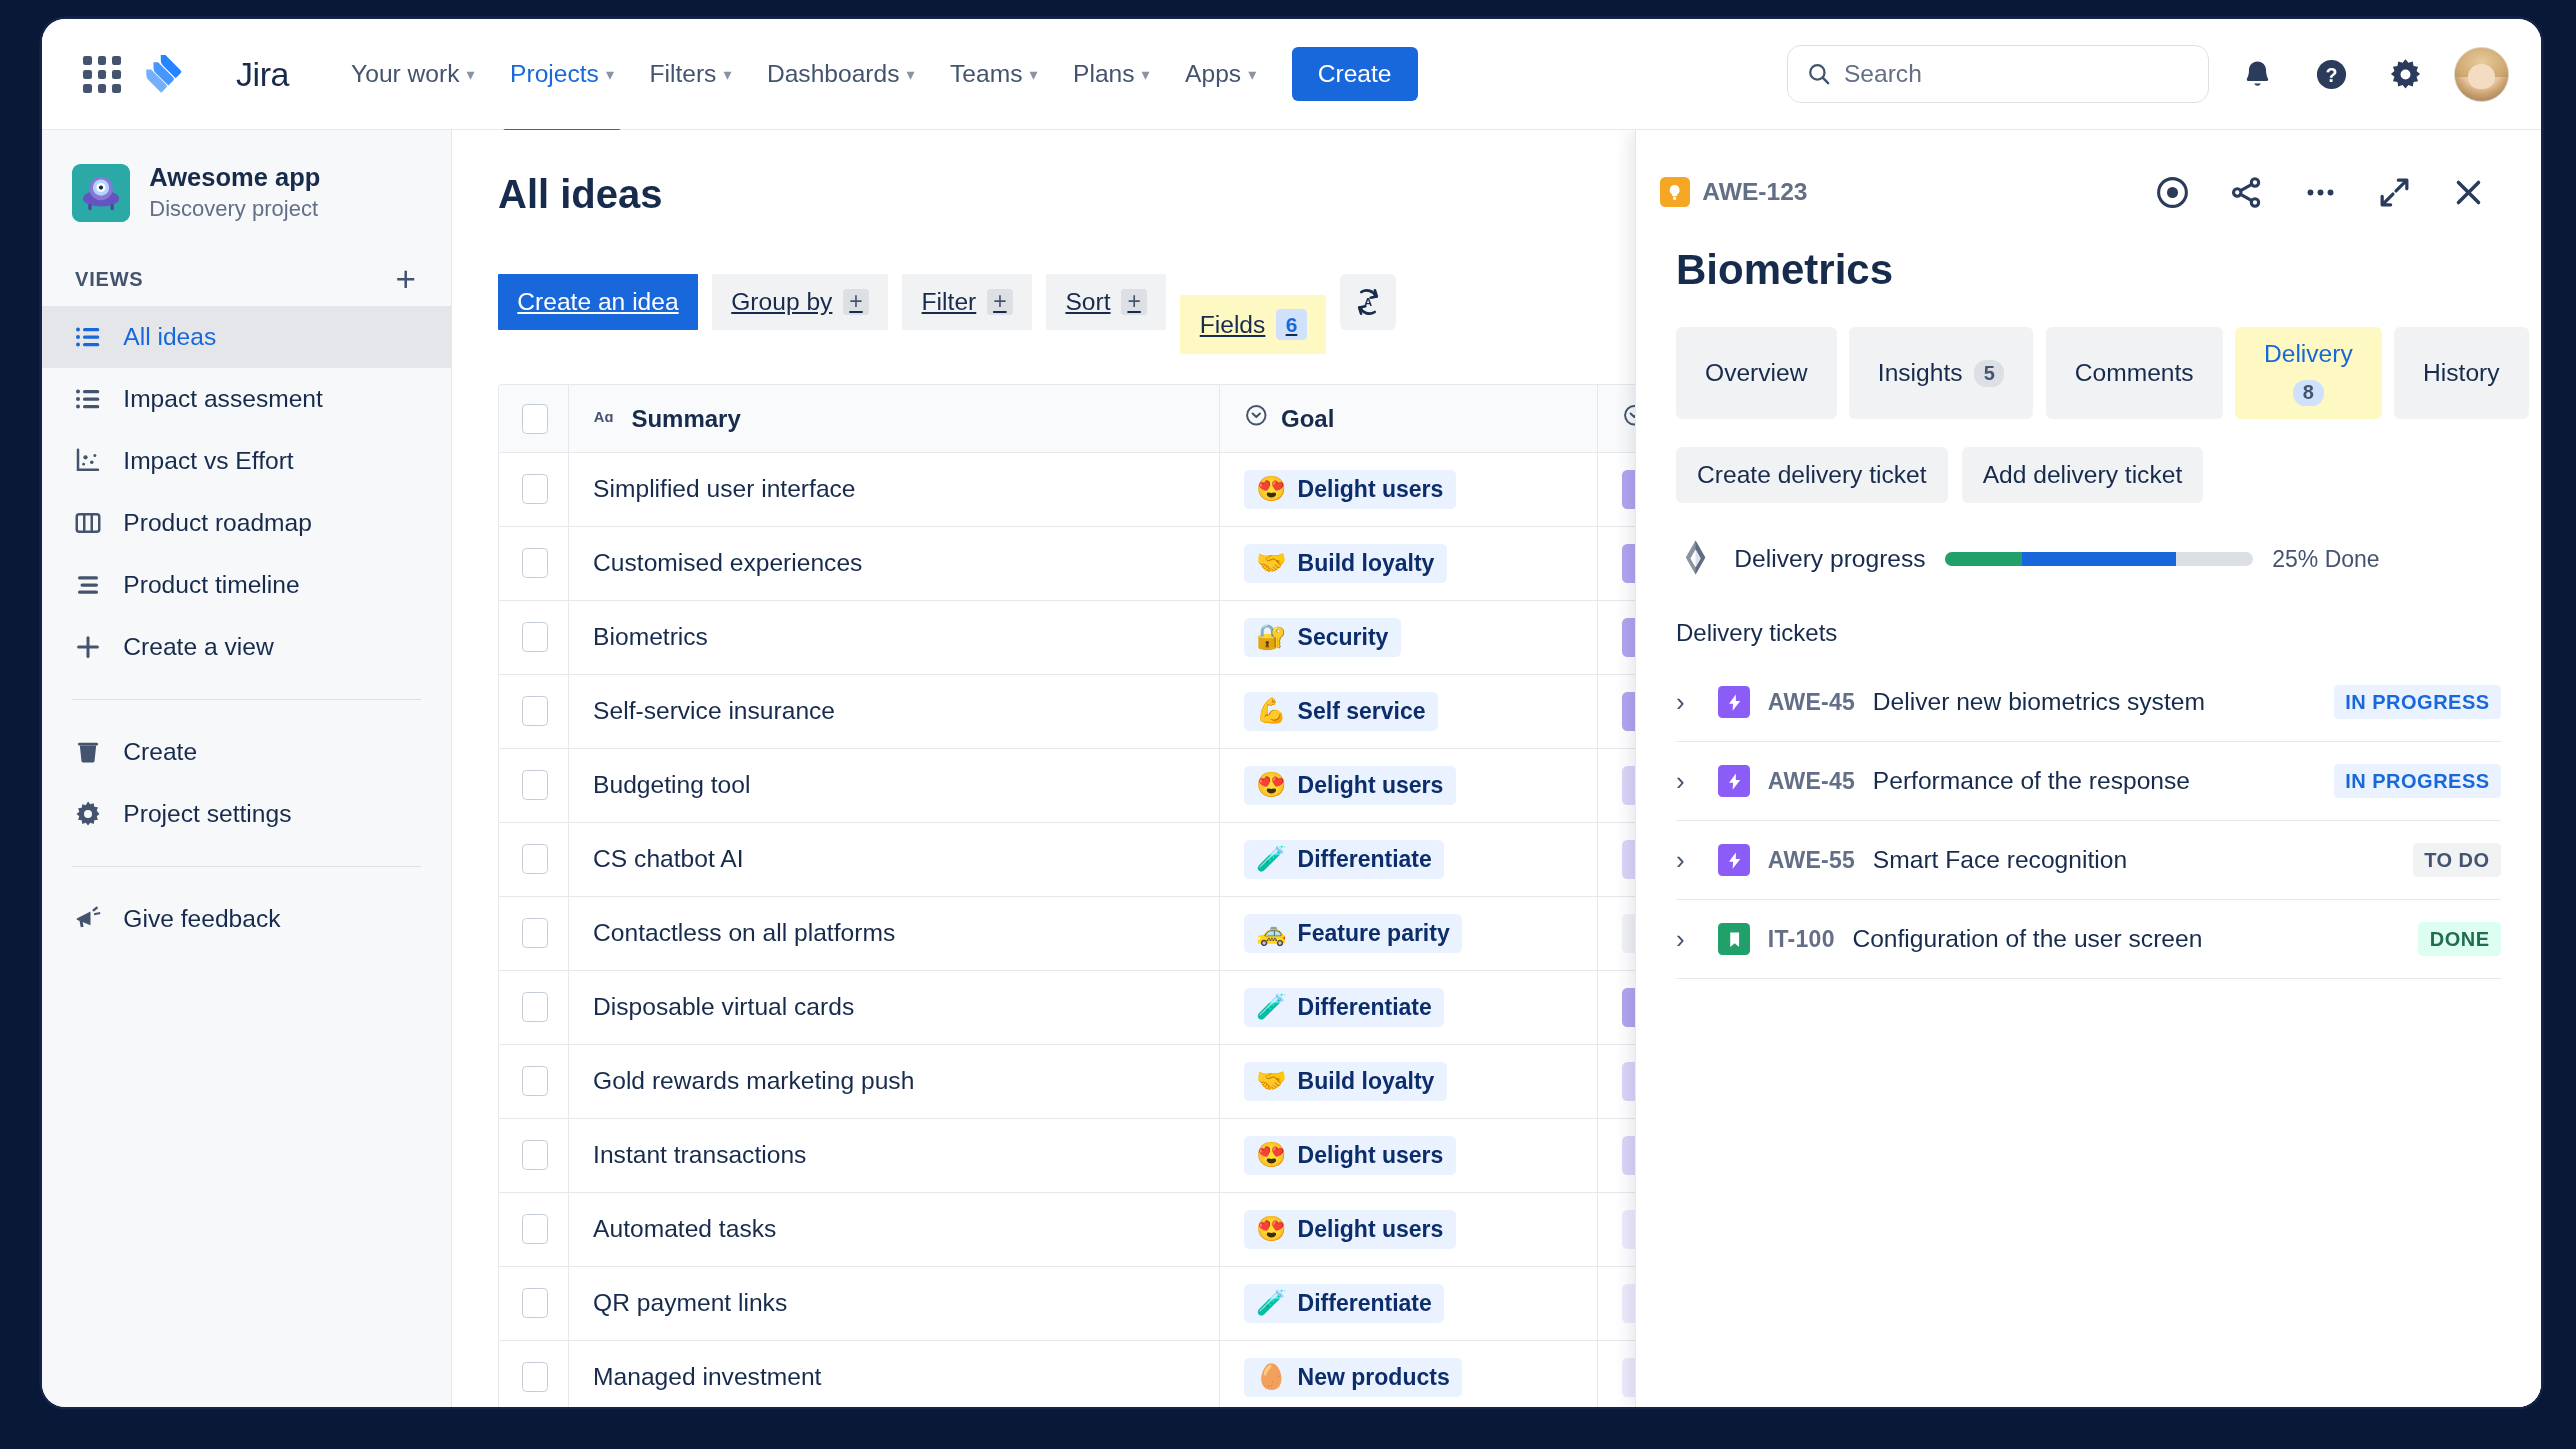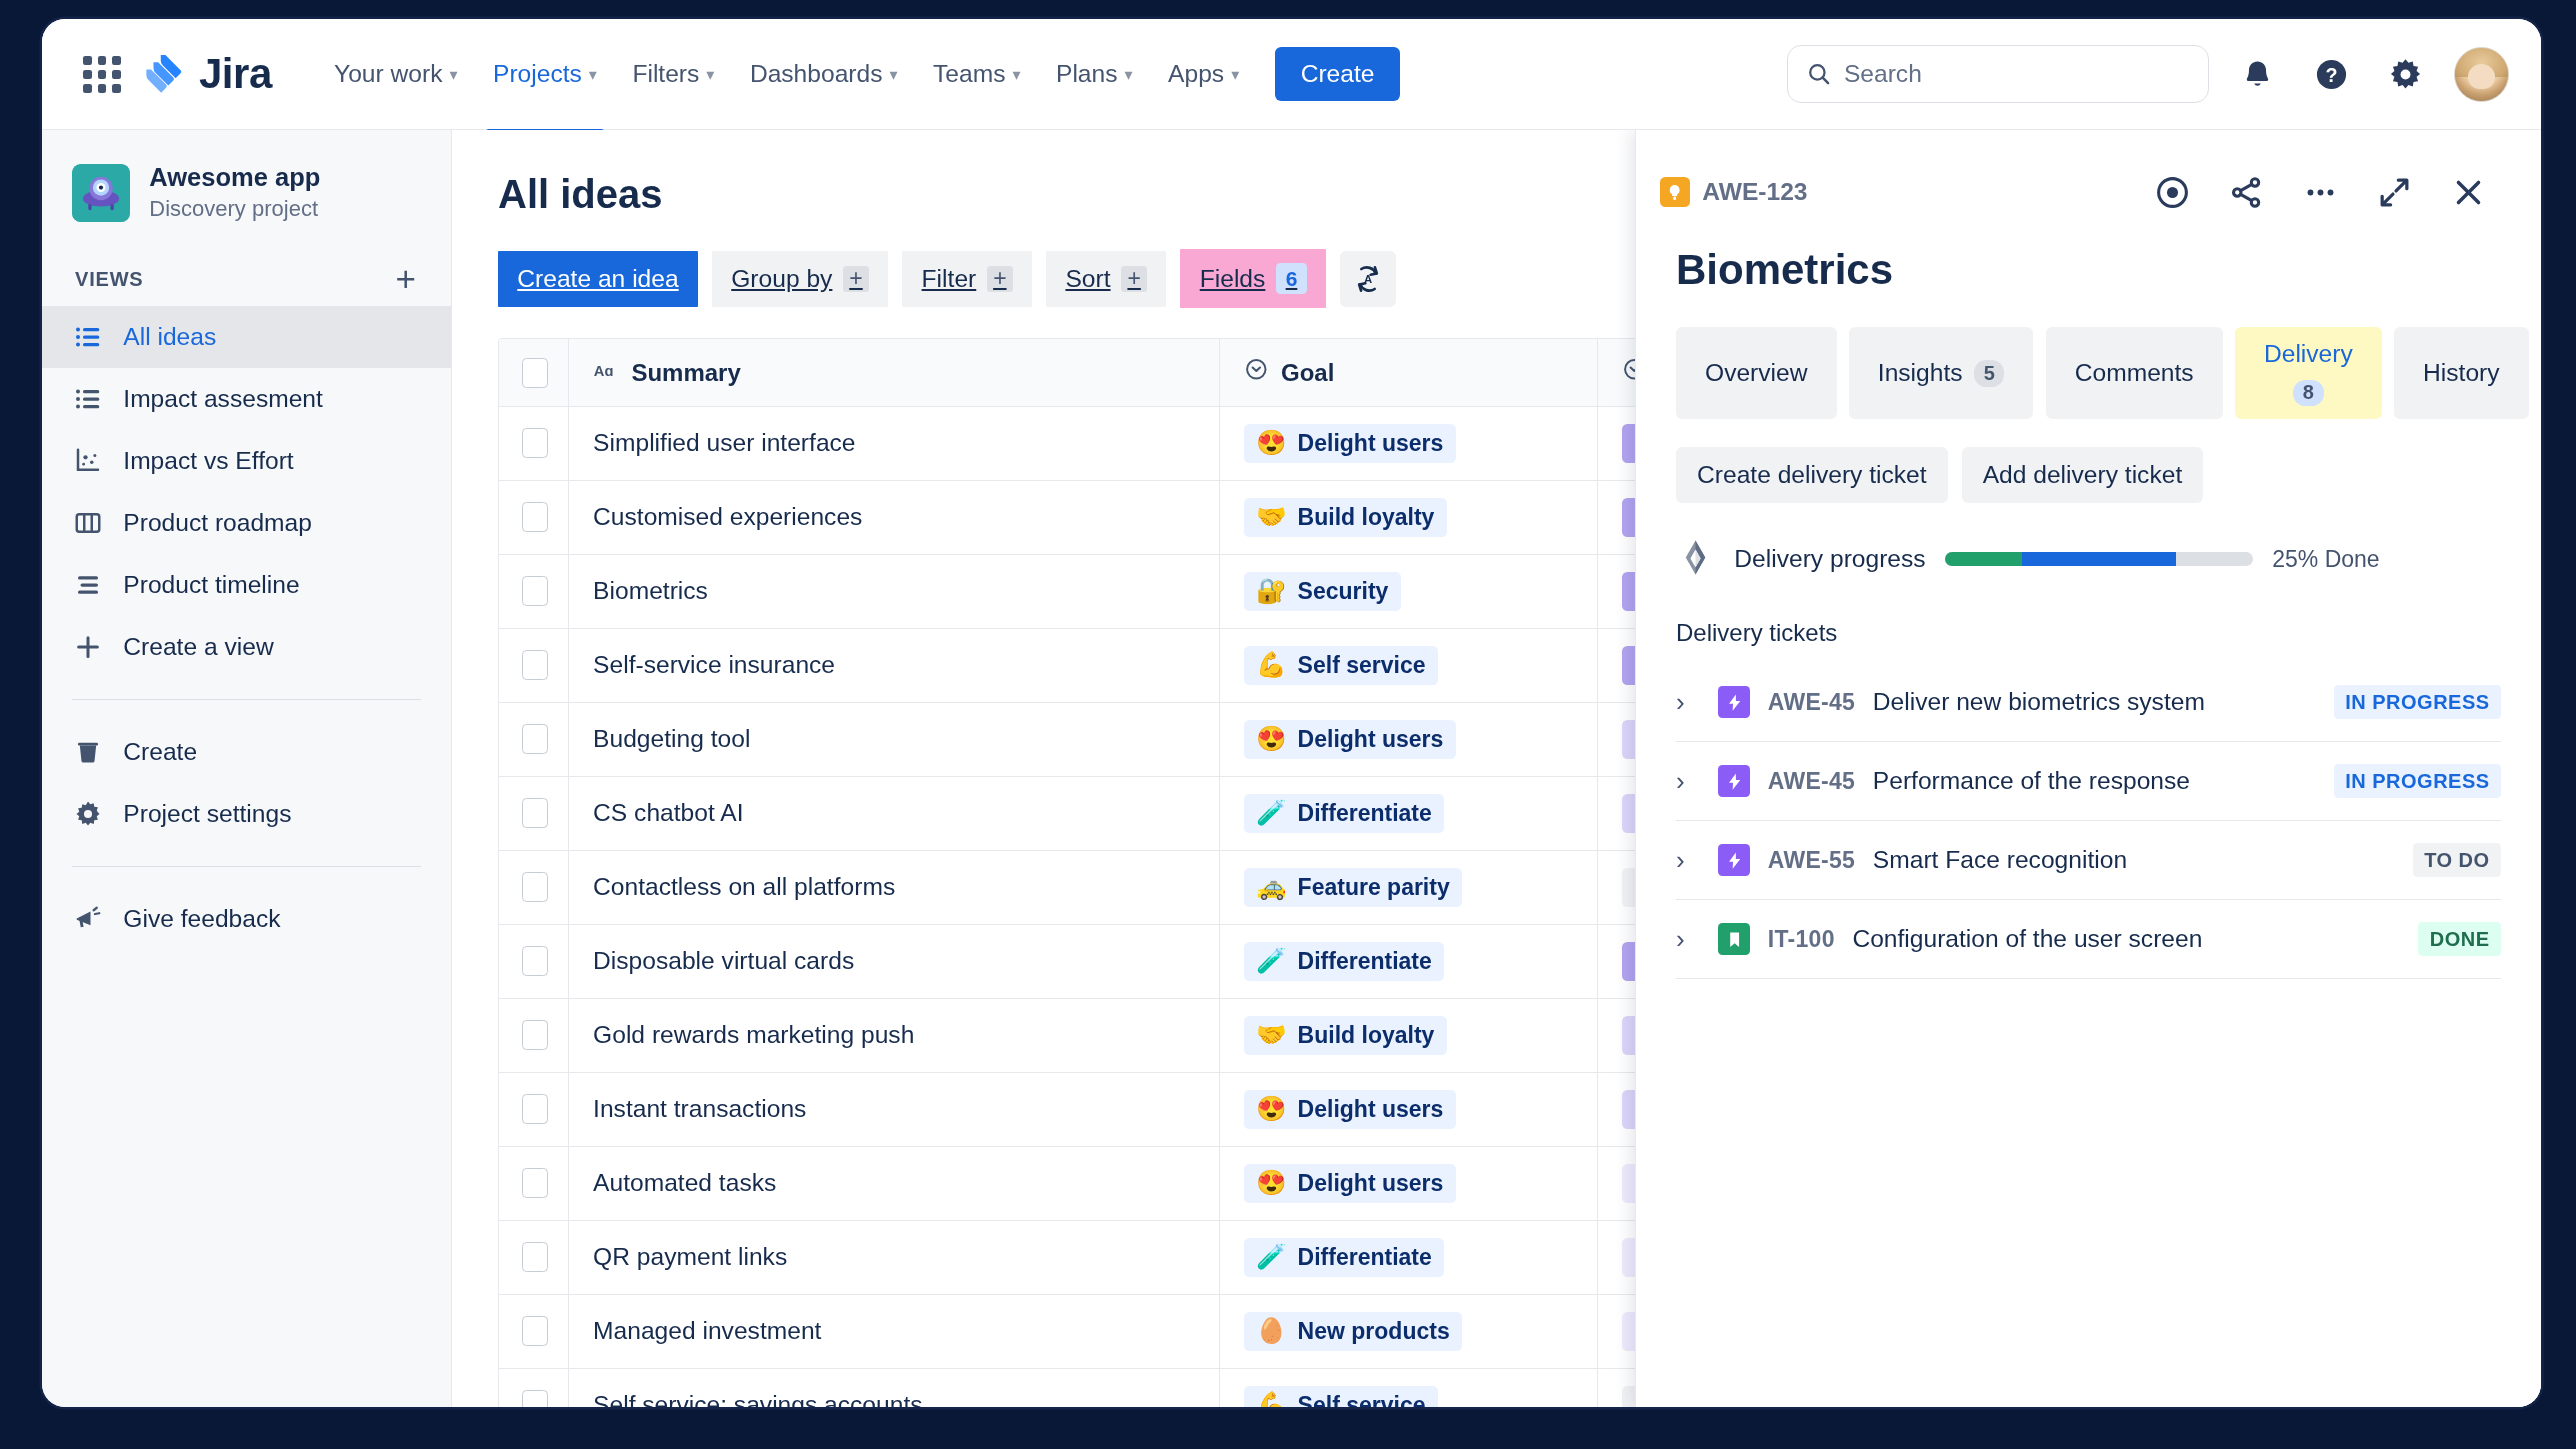--- a/index.html
+++ b/index.html
@@ -26,21 +26,21 @@
     background: #fff;
     border-bottom: 0.9px solid #e6e8ec;
     padding: 0 32px 0 37px;
     position: relative;
   }
   .waffle { width: 46px; height: 46px; display: grid;
     grid-template-columns: repeat(3,1fr); grid-template-rows: repeat(3,1fr);
     gap: 5.3px; margin-right: 19.3px; cursor: pointer; padding: 4.4px; }
   .waffle i { background: #44546f; border-radius: 2.2px; display:block; }
   .jira-logo { display: flex; align-items: center; gap: 10.6px; margin-right: 46px; cursor: pointer; }
-  .jira-word { font-size: 42px; font-weight: 700; color: #172b4d; letter-spacing: -0.4px; }
+  .jira-word { font-size: 34px; font-weight: 400; color: #172b4d; letter-spacing: -0.4px; margin-left: 37px; }
   .navitems { display: flex; align-items: center; gap: 3.5px; }
   .navitem {
     display: flex; align-items: center; gap: 7px;
     font-size: 24.6px; color: #44546f; font-weight: 500;
     padding: 12.3px 16px; border-radius: 5.3px; cursor: pointer;
     position: relative; white-space: nowrap;
   }
   .navitem.active { color: #1868db; }
   .navitem.active::after {
     content:""; position:absolute; left: 8.8px; right: 8.8px; bottom: -33px;
@@ -105,21 +105,21 @@
   
   .main { flex: 1; background: #fff; position: relative; overflow: hidden; }
   .page-title { font-size: 40px; font-weight: 600; color: #172b4d; padding: 42px 0 0 46px; }
   .toolbar { display: flex; align-items: center; gap: 14px; padding: 32px 0 0 46px; }
   .tb-btn {
     background: #f1f2f4; border: none; border-radius: 1px; cursor: pointer;
     font-family: inherit; font-size: 24.6px; color: #172b4d; font-weight: 500;
     padding: 14px 19.3px; display: flex; align-items: center; gap: 10.6px; text-decoration: underline;
   }
   .tb-btn.primary { background: #1868db; color: #fff; }
-  .tb-btn.accent { background: #f9a8d4; }
+  .tb-btn.accent { background: #fef9c3; margin-top: 46px; }
   .tb-plus { background: #dcdfe4; color: #44546f; border-radius: 3.5px;
     width: 26px; height: 26px; display: flex; align-items: center; justify-content: center;
     font-size: 23px; line-height: 1; }
   .tb-badge { background: #cfe1fd; color: #1868db; border-radius: 4.4px; font-size: 21px;
     font-weight: 700; padding: 3.5px 9.7px; }
   .tb-icon-btn { background: #f1f2f4; border: none; border-radius: 6.2px; cursor: pointer;
     width: 56px; height: 56px; display: flex; align-items: center; justify-content: center; }
 
   
   .table-wrap { margin: 30px 0 0 46px; border: 0.9px solid #e6e8ec;

